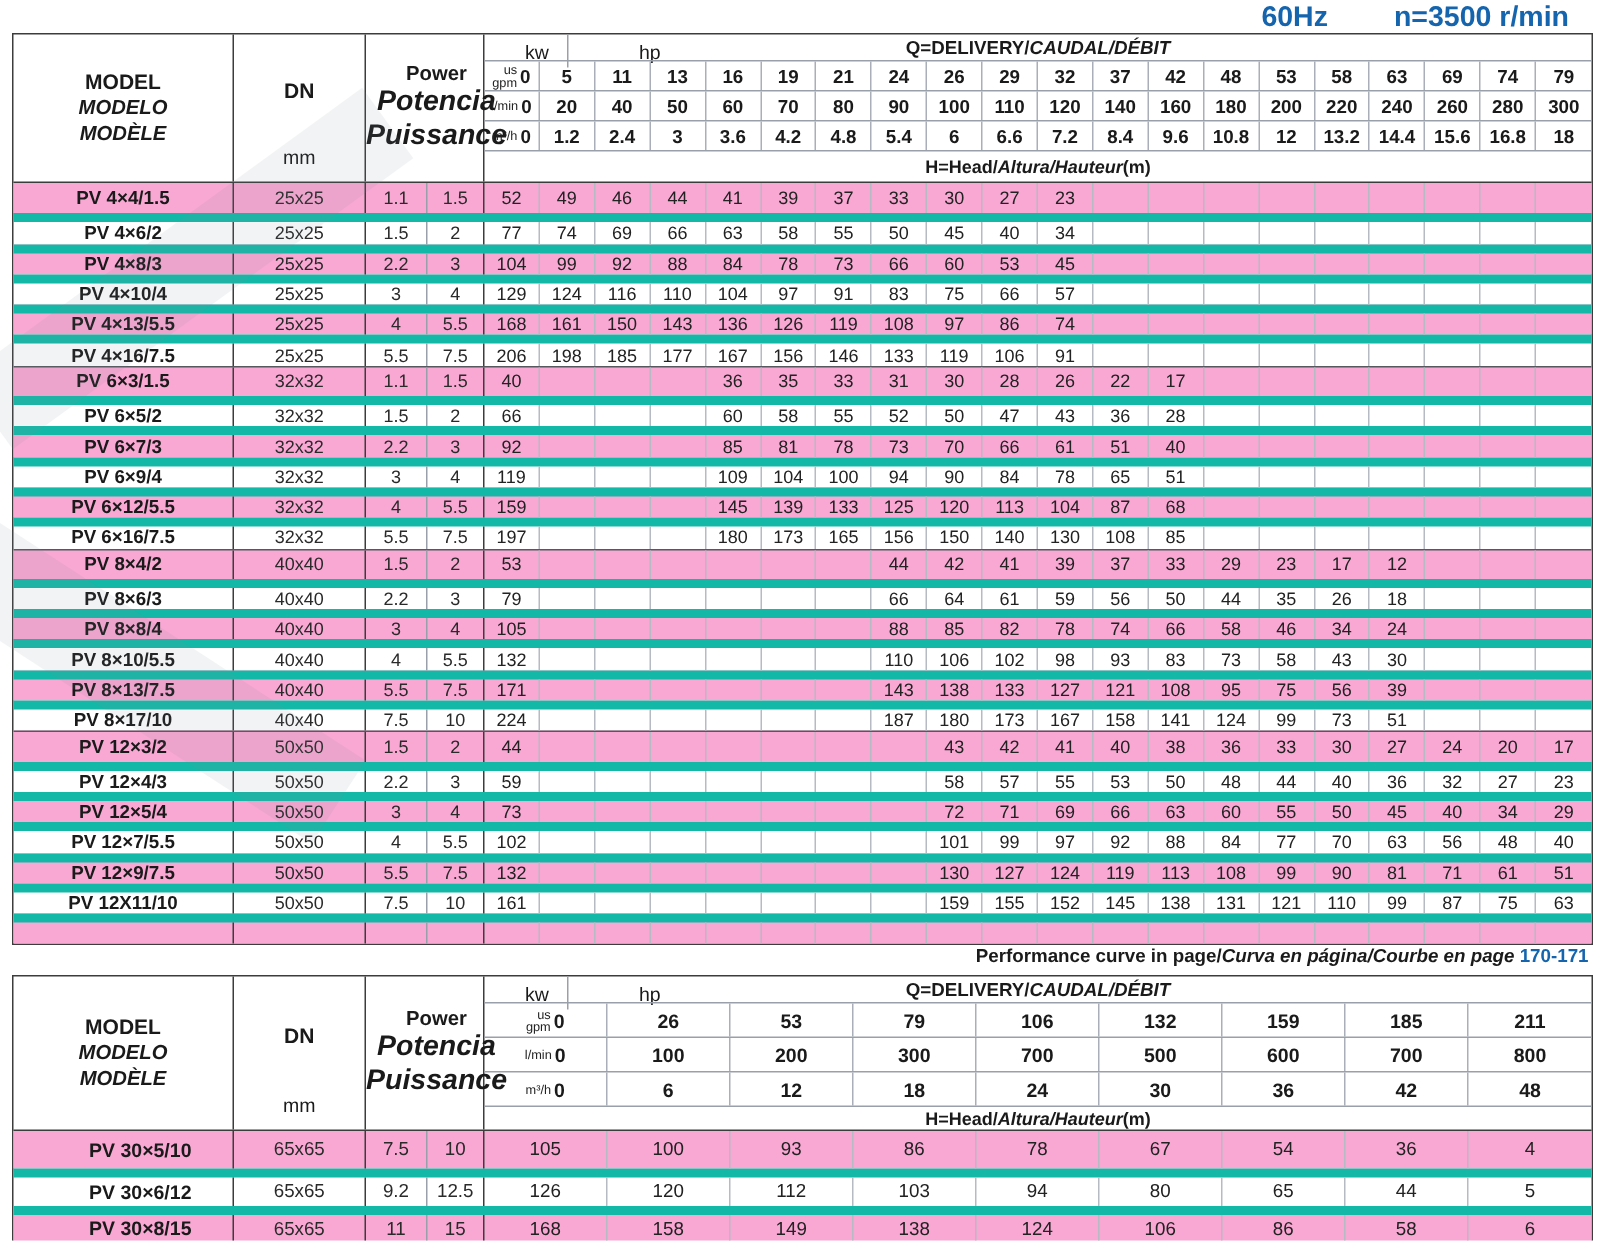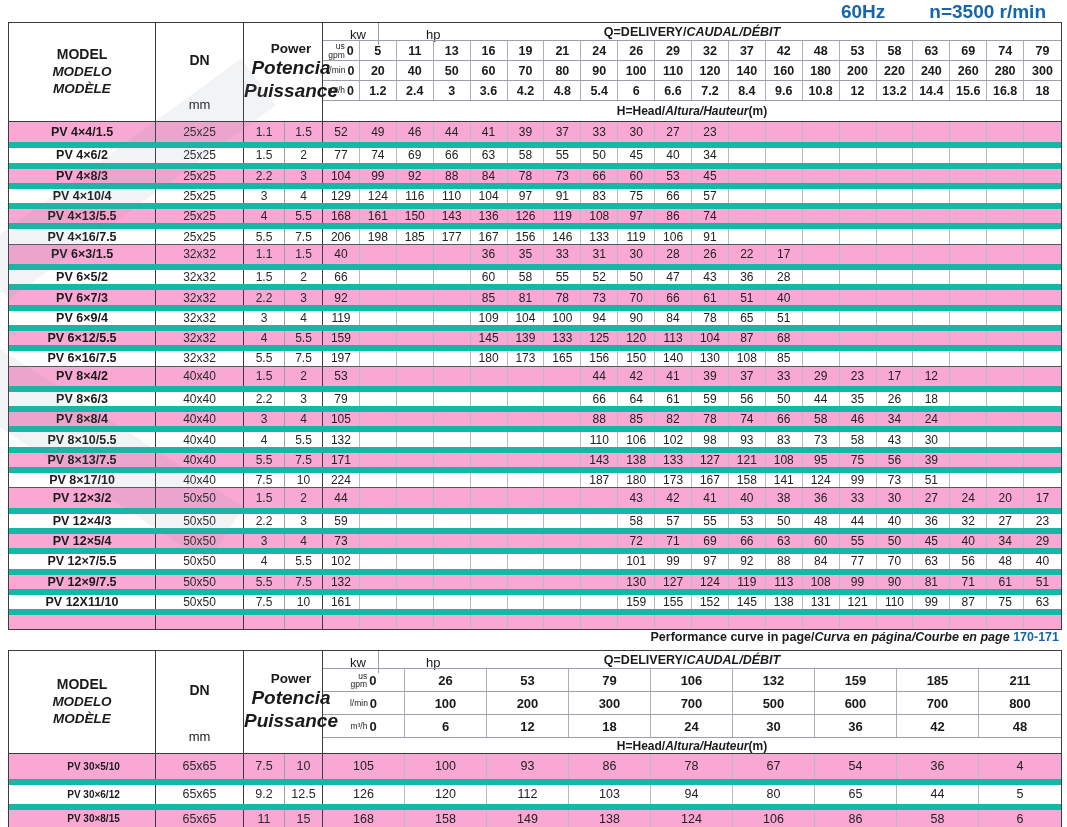--- a/index.html
+++ b/index.html
@@ -68,21 +68,21 @@
   .trow.stripe{background:#f9a8d4;}
   #table1 .trow{height:20.3px;}
   #table2 .trow{height:24.8px;}
   .cell{display:flex;align-items:center;justify-content:center;box-sizing:border-box;}
   .c-model{font-weight:700;font-size:12.5px;border-right:1.5px solid #3c3c3c;}
   .c-dn{font-size:12px;border-right:1.5px solid #3c3c3c;color:#2a2a2a;}
   .c-kw{font-size:12px;border-right:1px solid #9aa0aa;color:#2a2a2a;}
   .c-hp{font-size:12px;border-right:1.5px solid #3c3c3c;color:#2a2a2a;}
   .c-val{font-size:12px;color:#222;border-right:1px solid #b6bac3;}
   .c-val:last-child{border-right:none;}
-  #table2 .c-model{font-size:10px;padding-left:23px;}
+  #table2 .c-model{font-size:13px;padding-left:23px;}
   #table2 .c-val,#table2 .c-dn,#table2 .c-kw,#table2 .c-hp{font-size:12.5px;}
 
   
   .perfnote{position:absolute;top:630px;right:8px;font-size:12.5px;font-weight:700;z-index:2;}
   .perfnote .it{font-style:italic;}
   .perfnote .pages{color:var(--accent,#1565ae);}
 </style>
 </head>
 <body>
 

